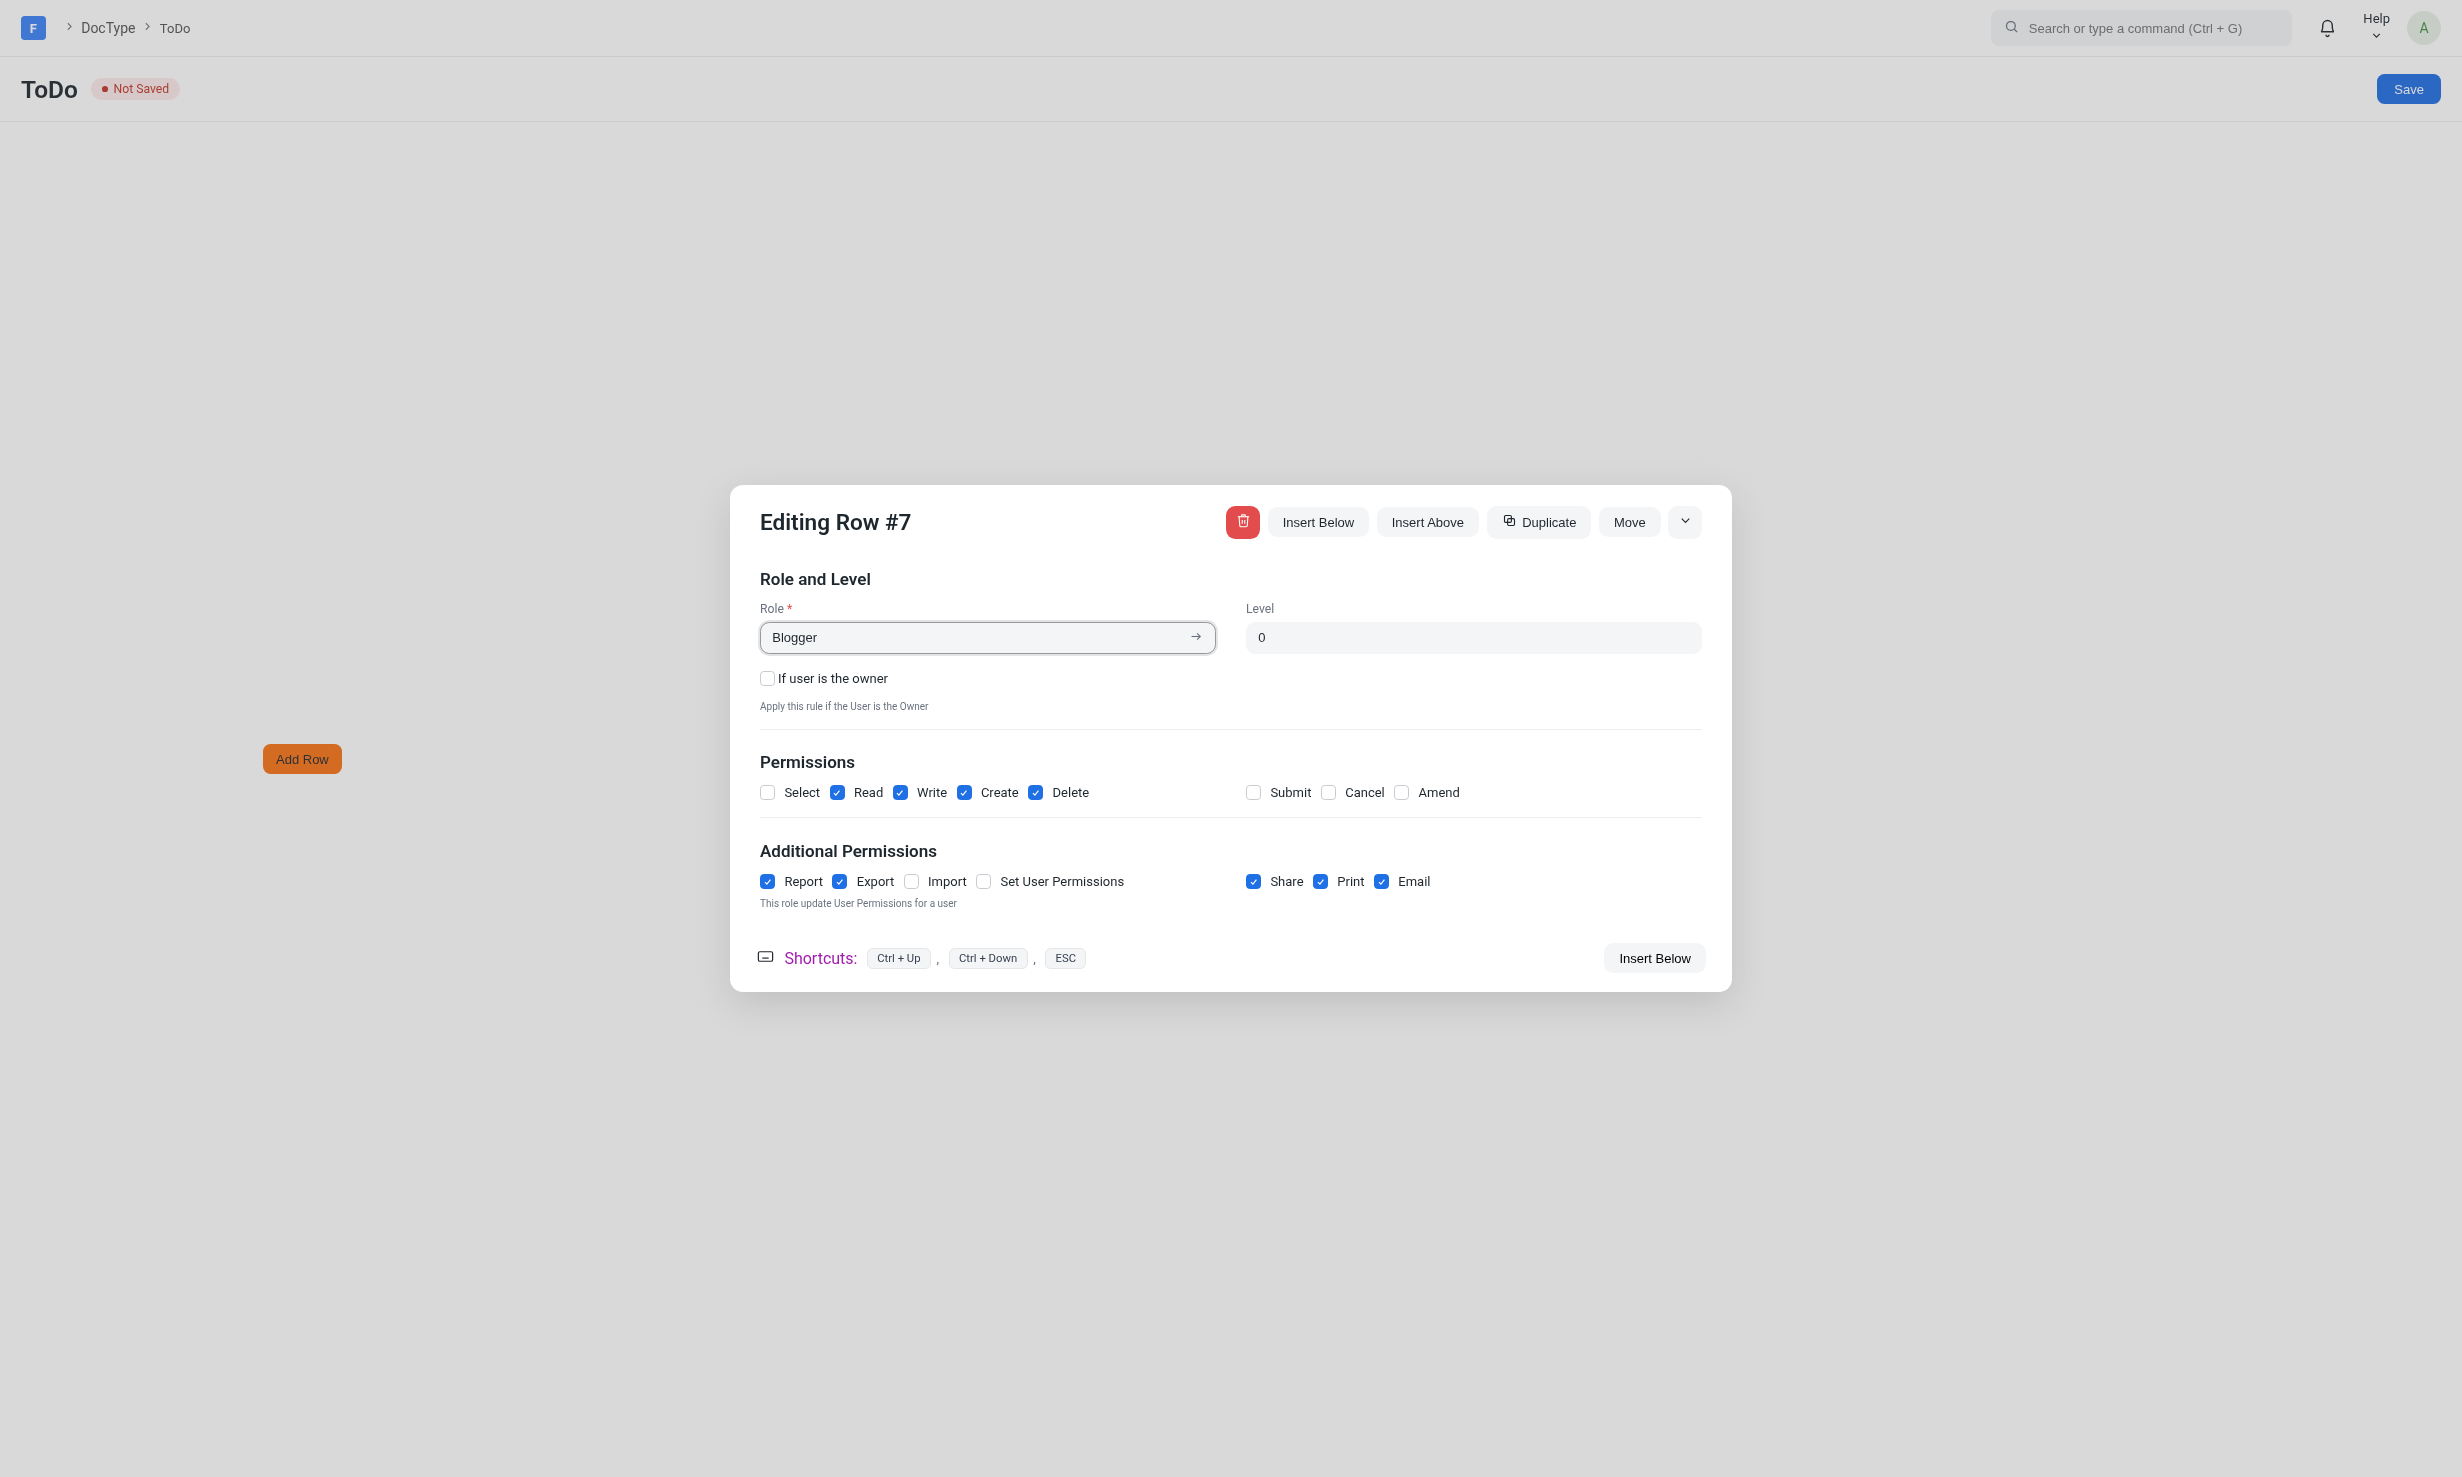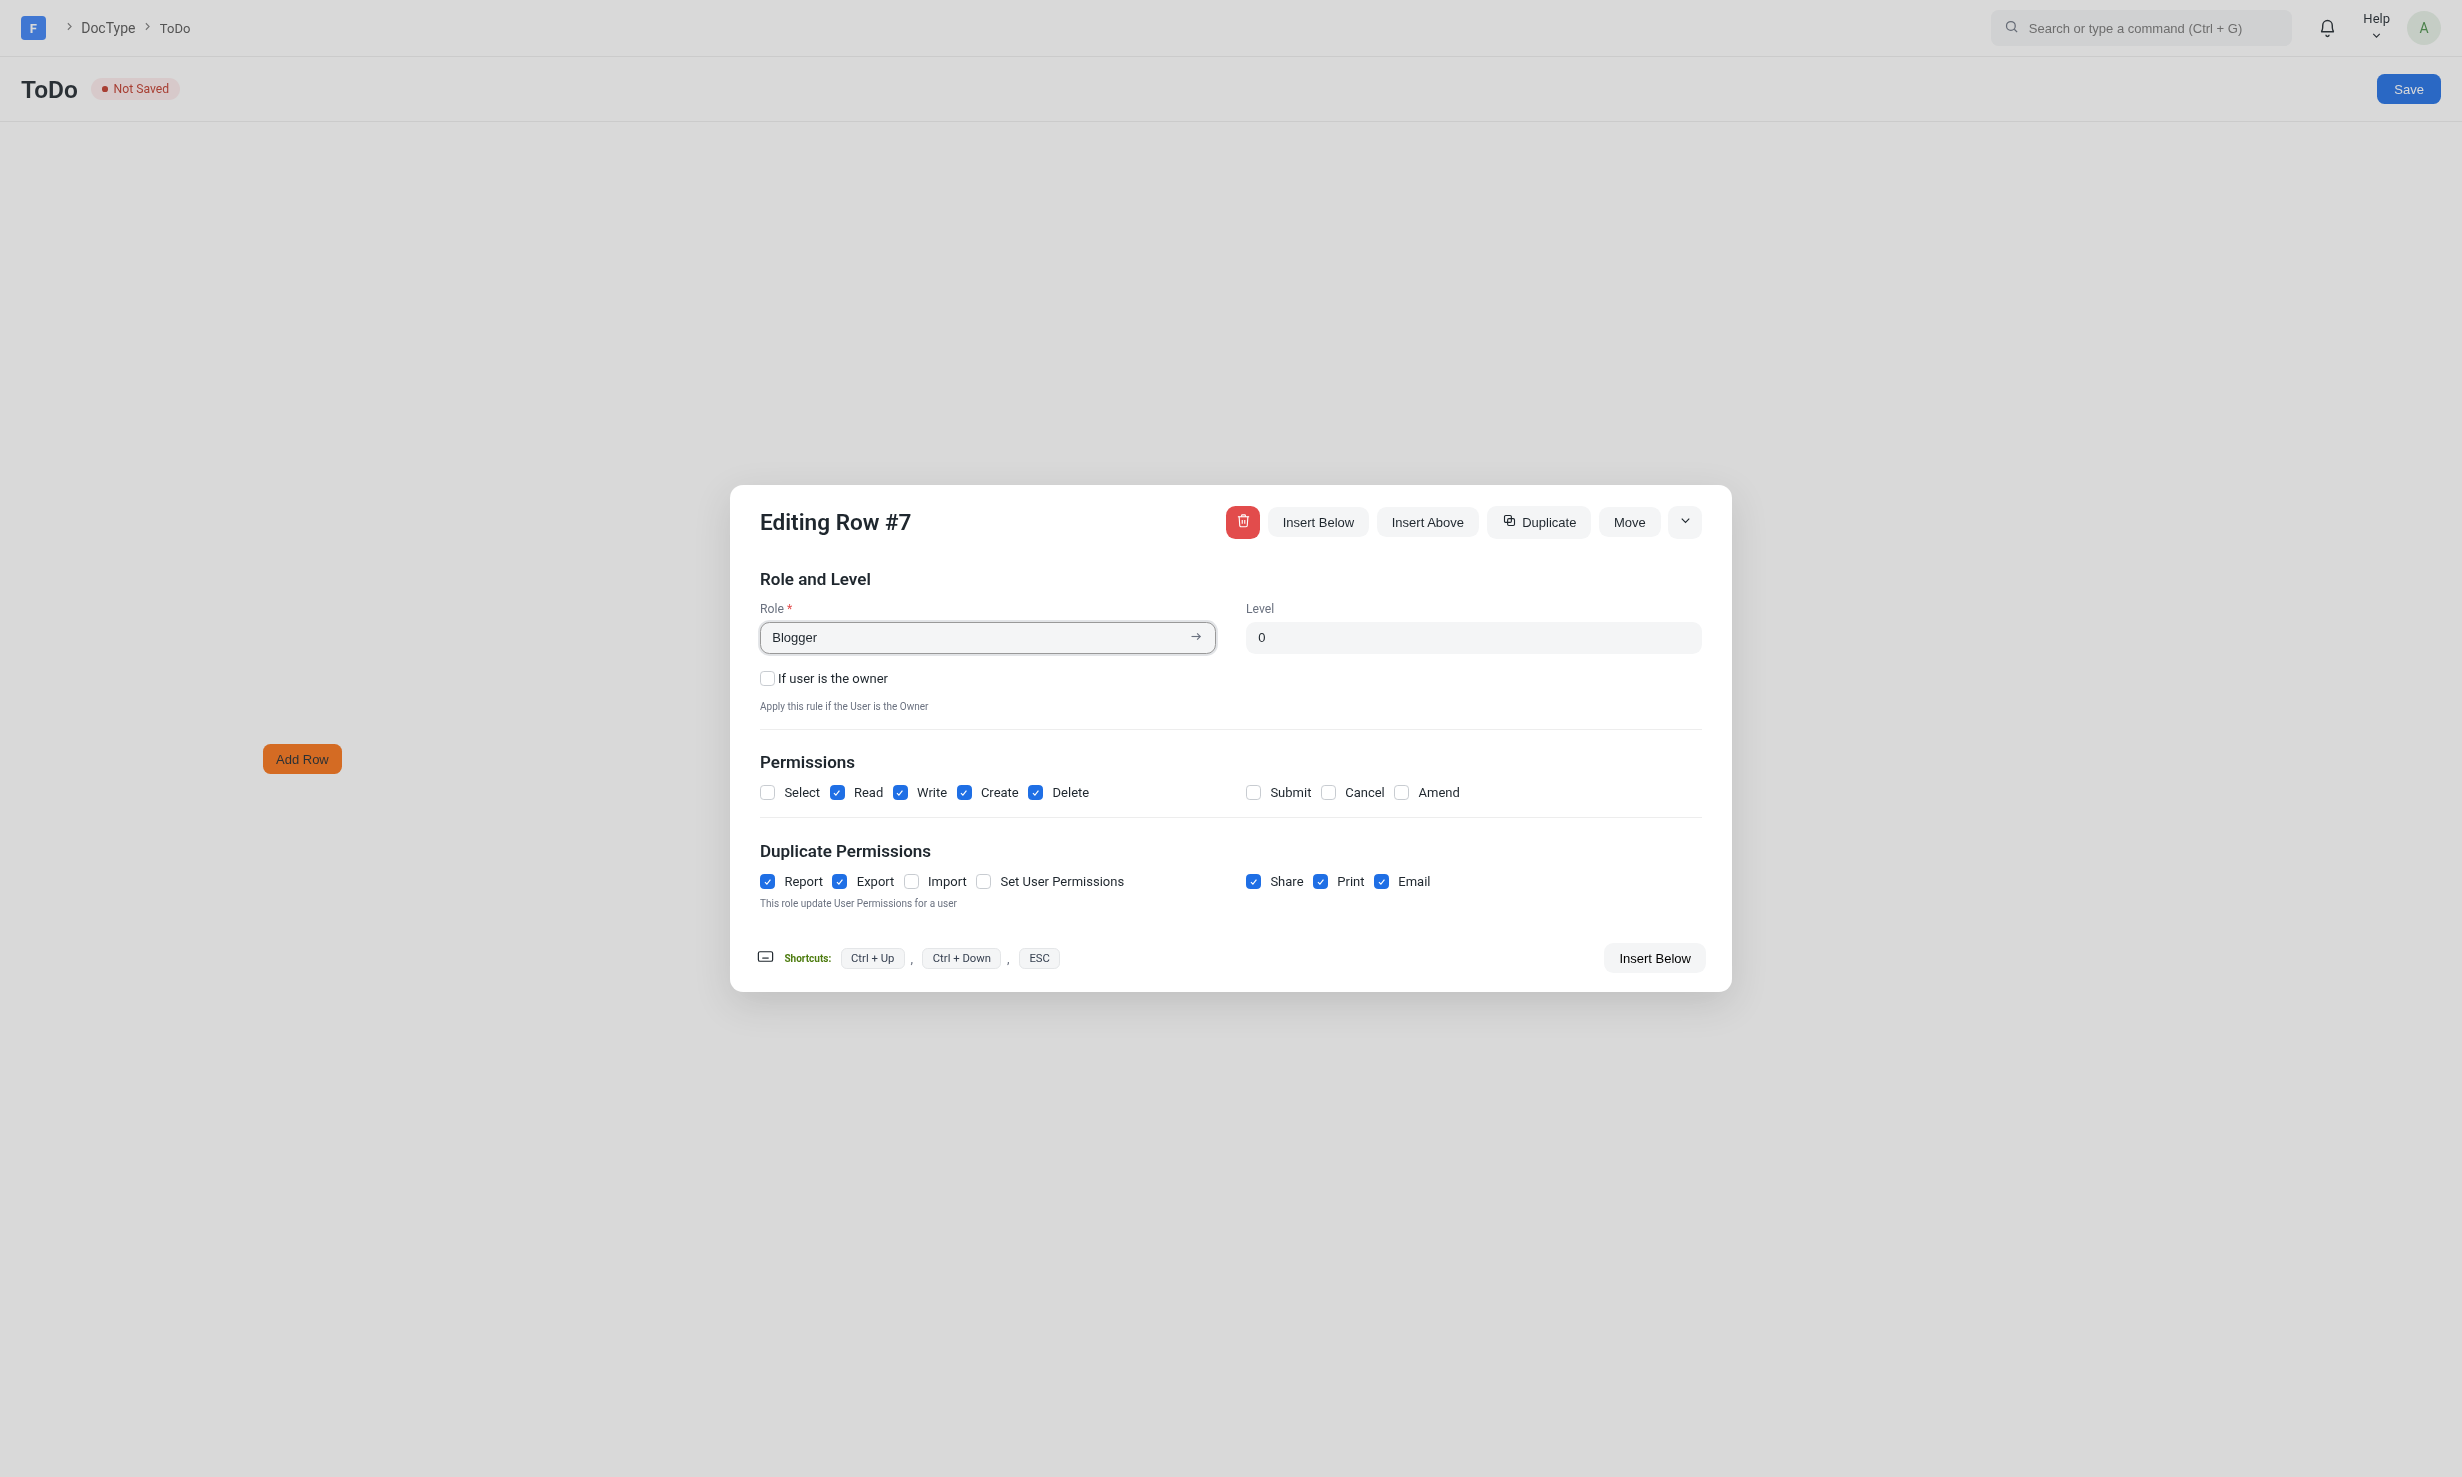--- a/index.html
+++ b/index.html
@@ -201,21 +201,21 @@
 .perm-columns { display:flex; gap:30px; }
 .perm-col { flex:1; display:flex; gap:9.4px; }
 .perm-item { display:flex; align-items:center; gap:9.4px; font-size:13px; }
 
 .modal-footer {
   display:flex;
   align-items:center;
   padding: 17px 26px 19px 26px;
 }
 .kbd-icon svg { width:19px; height:19px; fill:none; stroke:#1f272e; stroke-width:1.5; }
-.shortcuts-label { margin-left:9.4px; font-size:10px; color:#4d7c0f; font-weight:700; }
+.shortcuts-label { margin-left:9.4px; font-size:16px; color:#a21caf; font-weight:400; }
 .kbd {
   background:#f4f5f6;
   border:0.9px solid #e4e6e8;
   border-radius:5.7px;
   padding: 2.8px 9.4px;
   font-size:11.3px;
   margin-left:9.4px;
   color:#374151;
 }
 .comma { margin-left:5.7px; color:#6b7280; }
@@ -409,21 +409,21 @@
               </div>
               <div class="perm-item">
                 <span class="chk"></span>
                 <span>Amend</span>
               </div>
             </div>
         </div>
       </div>
 
       <div class="section">
-        <div class="section-title">Duplicate Permissions</div>
+        <div class="section-title">Additional Permissions</div>
         <div class="perm-columns">
           <div class="perm-col">
               <div class="perm-item">
                 <span class="chk checked">
                   <svg viewBox="0 0 24 24">
                     <polyline points="5 13 10 18 19 7"></polyline>
                   </svg>
                 </span>
                 <span>Report</span>
               </div>

